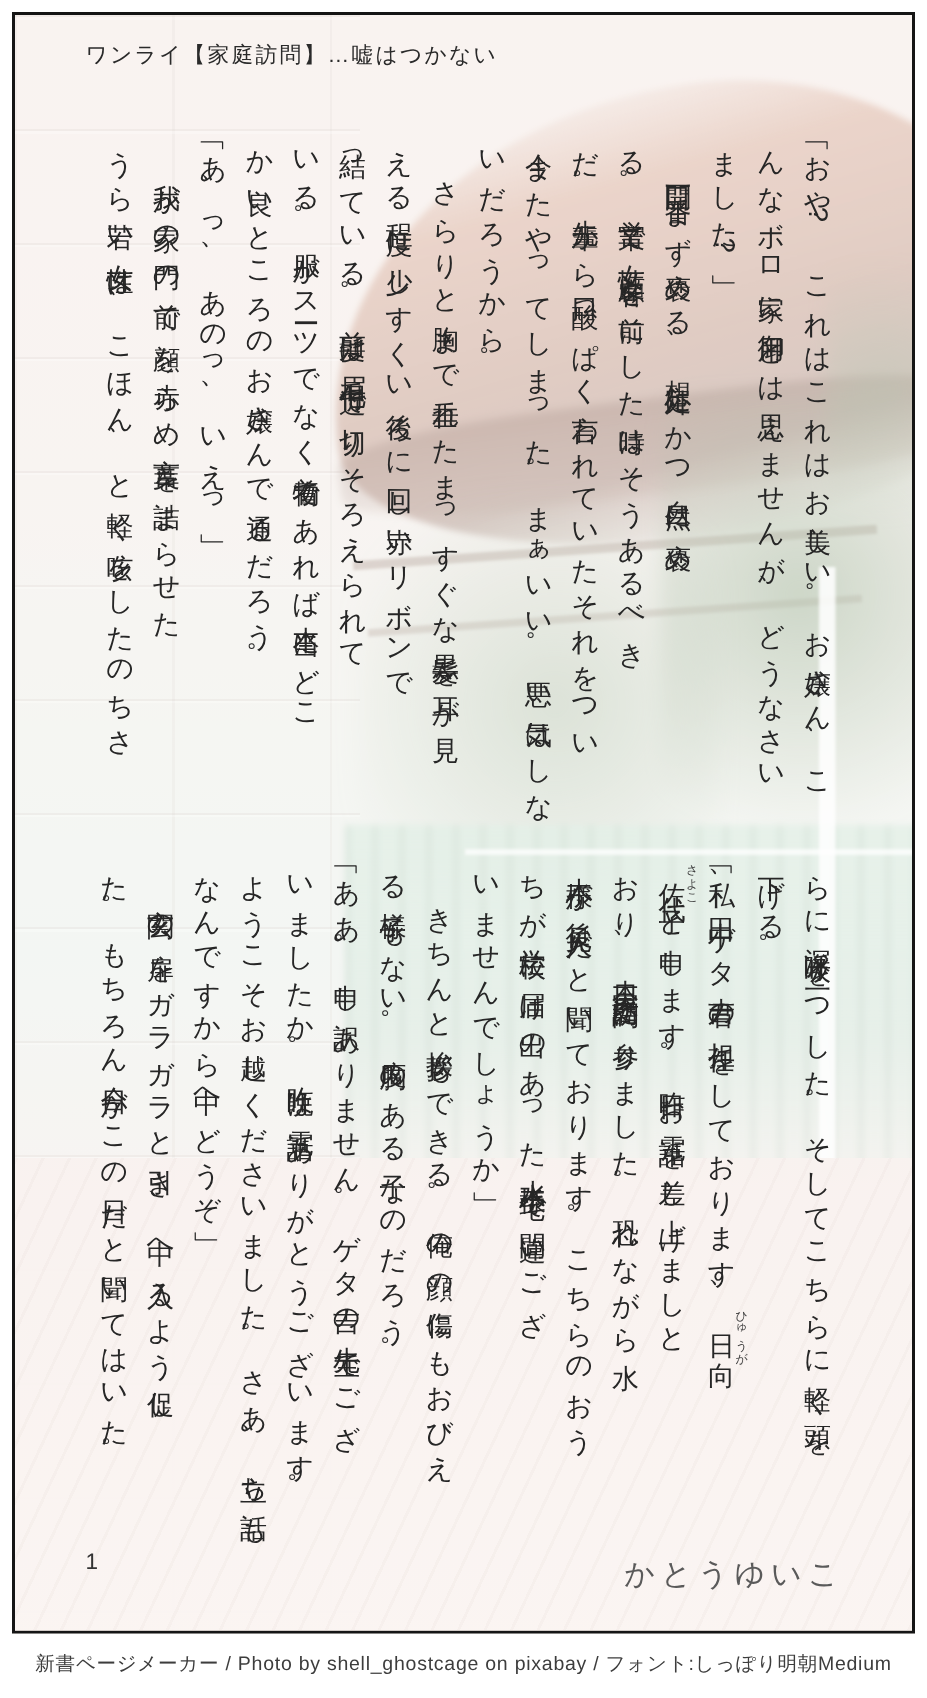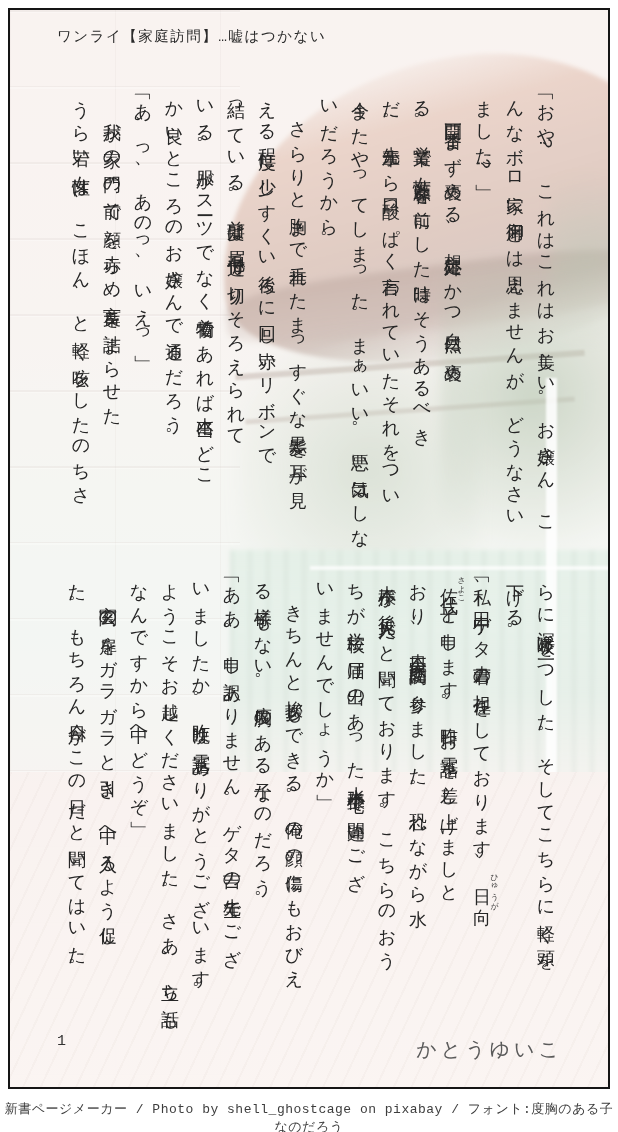--- a/index.html
+++ b/index.html
@@ -1,18 +1,18 @@
 <!DOCTYPE html>
 <html lang="ja" style="--frame-border: #151515; --text-color: #262626;"><head>
 <meta charset="utf-8">
 <style>
   html,body{margin:0;padding:0;background:#ffffff;}
   #page{
     position:relative;width:618px;height:1132px;background:#ffffff;overflow:hidden;
-    font-family:Liberation Mono, monospace;
+    font-family:Liberation Sans, sans-serif;
   }
   
   .frame{
     position:absolute;left:8px;top:8px;width:602px;height:1081px;
     border:2px solid var(--frame-border,#151515);box-sizing:border-box;
     background:#f7f1ec;overflow:hidden;
   }
   .layer{position:absolute;}
   .photo-base{inset:0;background:linear-gradient(180deg,#f4e8e3 0%,#f2eae5 28%,#edeee7 44%,#e9efe9 58%,#f1eae5 74%,#f2e8e4 100%);}
   .shoji-screen{
@@ -135,15 +135,15 @@
       <div class="col">いましたか。昨晩は電話ありがとうございます。</div>
       <div class="col">ようこそお越しくださいました。さあ、立ち話も</div>
       <div class="col">なんですから中へどうぞ」</div>
       <div class="col">　玄関の扉をガラガラと引き、中へ入るよう促し</div>
       <div class="col">た。もちろん今日がこの日だと聞いてはいた。</div>
     </div>
 
   <div class="page-number">1</div>
   <div class="author-name">かとうゆいこ</div>
 
-  <div class="credit-bar">新書ページメーカー / Photo by shell_ghostcage on pixabay / フォント:度胸のある子なのだろう</div>
+  <div class="credit-bar">新書ページメーカー / Photo by shell_ghostcage on pixabay / フォント:しっぽり明朝Medium</div>
 
 </div>
 
 </body></html>

